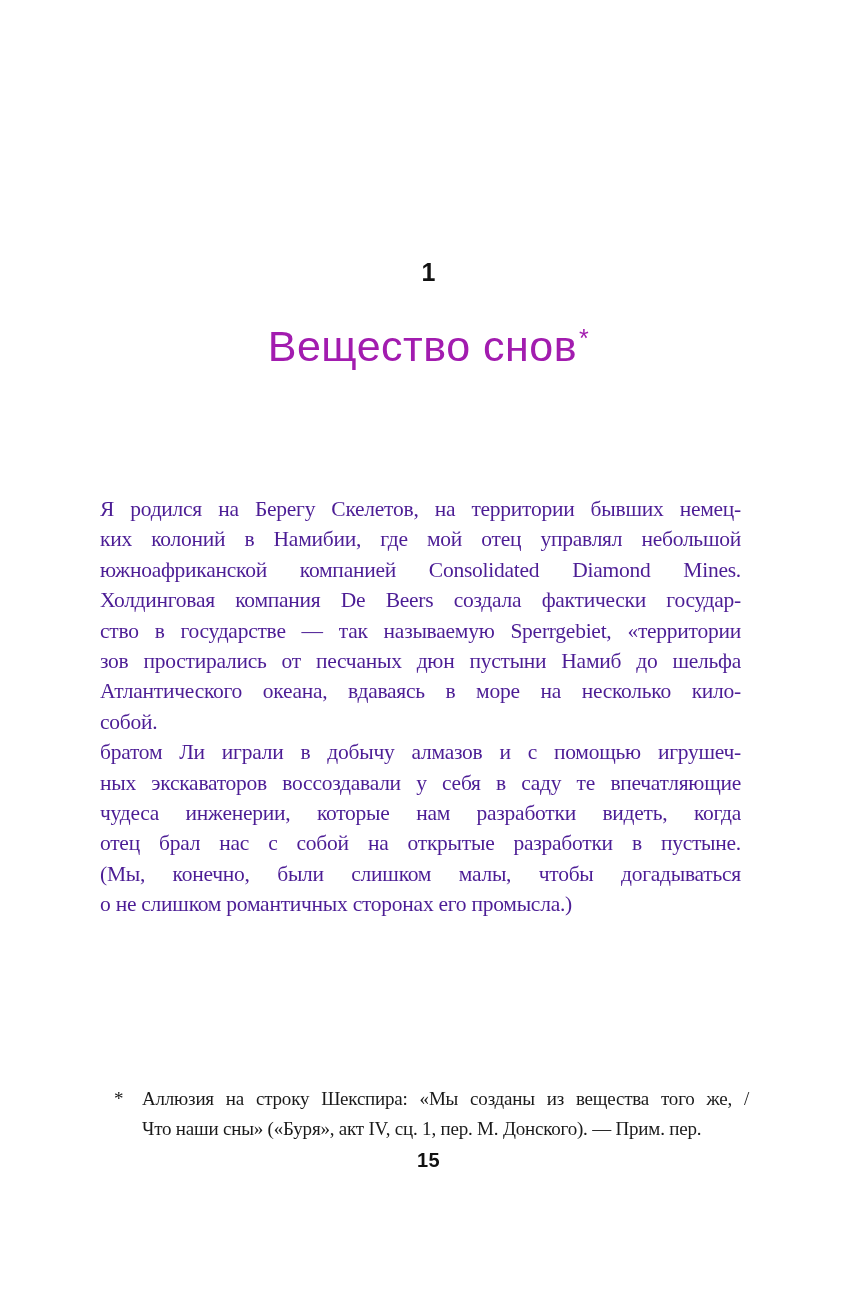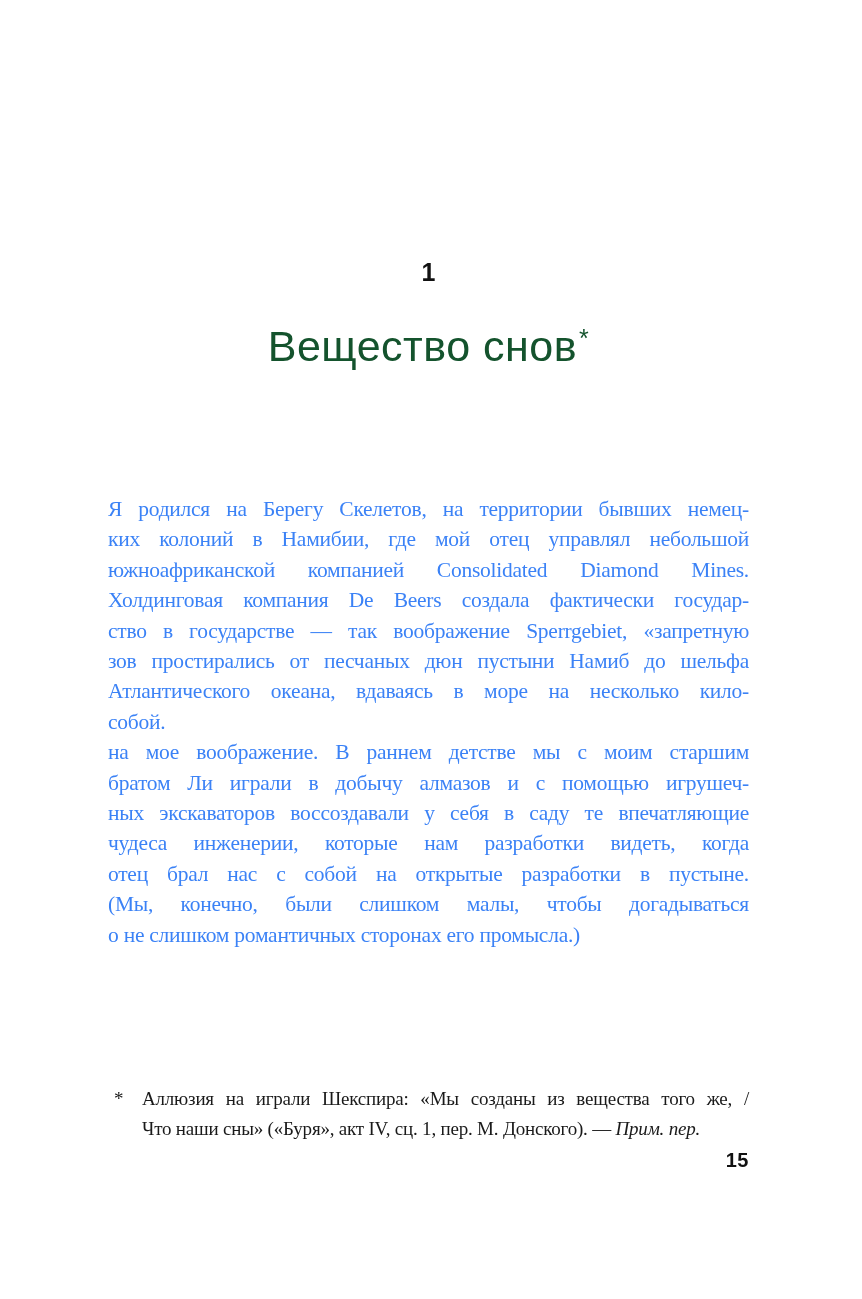--- a/index.html
+++ b/index.html
@@ -32,37 +32,37 @@
     position: absolute;
     top: 323px;
     left: 30px;
     width: 797px;
     text-align: center;
     font-family: "Liberation Sans", sans-serif;
     font-weight: 400;
     font-size: 43px;
     letter-spacing: 0.5px;
     line-height: 1.1;
-    color: #14532d;
+    color: #a21caf;
   }
   .chapter-title .title-asterisk {
     font-size: 58%;
     position: relative;
     top: -0.55em;
     margin-left: 2px;
   }
   .body-text {
     position: absolute;
     top: 494px;
-    left: 108px;
+    left: 100px;
     width: 641px;
     font-size: 21.5px;
     line-height: 30.4px;
     letter-spacing: -0.25px;
-    color: #3b82f6;
+    color: #4c1d95;
   }
   .body-line {
     text-align: justify;
     text-align-last: justify;
   }
   .body-line.para-last {
     text-align-last: left;
   }
   .body-line.indent {
     text-indent: 33px;
@@ -83,28 +83,27 @@
     top: 0;
   }
   .fn-text {
     margin-left: 34px;
   }
   .fn-line.stretch {
     text-align: justify;
     text-align-last: justify;
   }
   .italic {
-    font-style: italic;
   }
   .page-number {
     position: absolute;
     top: 1149px;
     left: 108px;
     width: 641px;
-    text-align: right;
+    text-align: center;
     font-family: "Liberation Sans", sans-serif;
     font-weight: 700;
     font-size: 20px;
     letter-spacing: 0.5px;
     color: #111111;
   }
 </style>
 </head>
 <body>
 
@@ -113,36 +112,35 @@
   <div class="chapter-number">1</div>
 
   <h1 class="chapter-title" style="margin:0; font-weight:400;"><span>Вещество снов</span><span class="title-asterisk">*</span></h1>
 
   <div class="body-text">
 
   <div class="body-line">Я родился на Берегу Скелетов, на территории бывших немец-</div>
       <div class="body-line">ких колоний в Намибии, где мой отец управлял небольшой</div>
       <div class="body-line">южноафриканской компанией Consolidated Diamond Mines.</div>
       <div class="body-line">Холдинговая компания De Beers создала фактически государ-</div>
-      <div class="body-line">ство в государстве — так воображение Sperrgebiet, «запретную</div>
+      <div class="body-line">ство в государстве — так называемую Sperrgebiet, «территории</div>
       <div class="body-line">зов простирались от песчаных дюн пустыни Намиб до шельфа</div>
       <div class="body-line">Атлантического океана, вдаваясь в море на несколько кило-</div>
       <div class="body-line para-last">собой.</div>
-      <div class="body-line">на мое воображение. В раннем детстве мы с моим старшим</div>
       <div class="body-line">братом Ли играли в добычу алмазов и с помощью игрушеч-</div>
       <div class="body-line">ных экскаваторов воссоздавали у себя в саду те впечатляющие</div>
       <div class="body-line">чудеса инженерии, которые нам разработки видеть, когда</div>
       <div class="body-line">отец брал нас с собой на открытые разработки в пустыне.</div>
       <div class="body-line">(Мы, конечно, были слишком малы, чтобы догадываться</div>
       <div class="body-line para-last">о не слишком романтичных сторонах его промысла.)</div>
     </div>
 
   <div class="footnote">
     <span class="fn-marker">*</span>
     <div class="fn-text">
-      <div class="fn-line stretch">Аллюзия на играли Шекспира: «Мы созданы из вещества того же, /</div>
+      <div class="fn-line stretch">Аллюзия на строку Шекспира: «Мы созданы из вещества того же, /</div>
       <div class="fn-line"><span>Что наши сны» («Буря», акт IV, сц. 1, пер. М. Донского). — </span><span class="italic">Прим. пер.</span></div>
     </div>
   </div>
 
   <div class="page-number">15</div>
 
 </div>
 
 </body></html>

